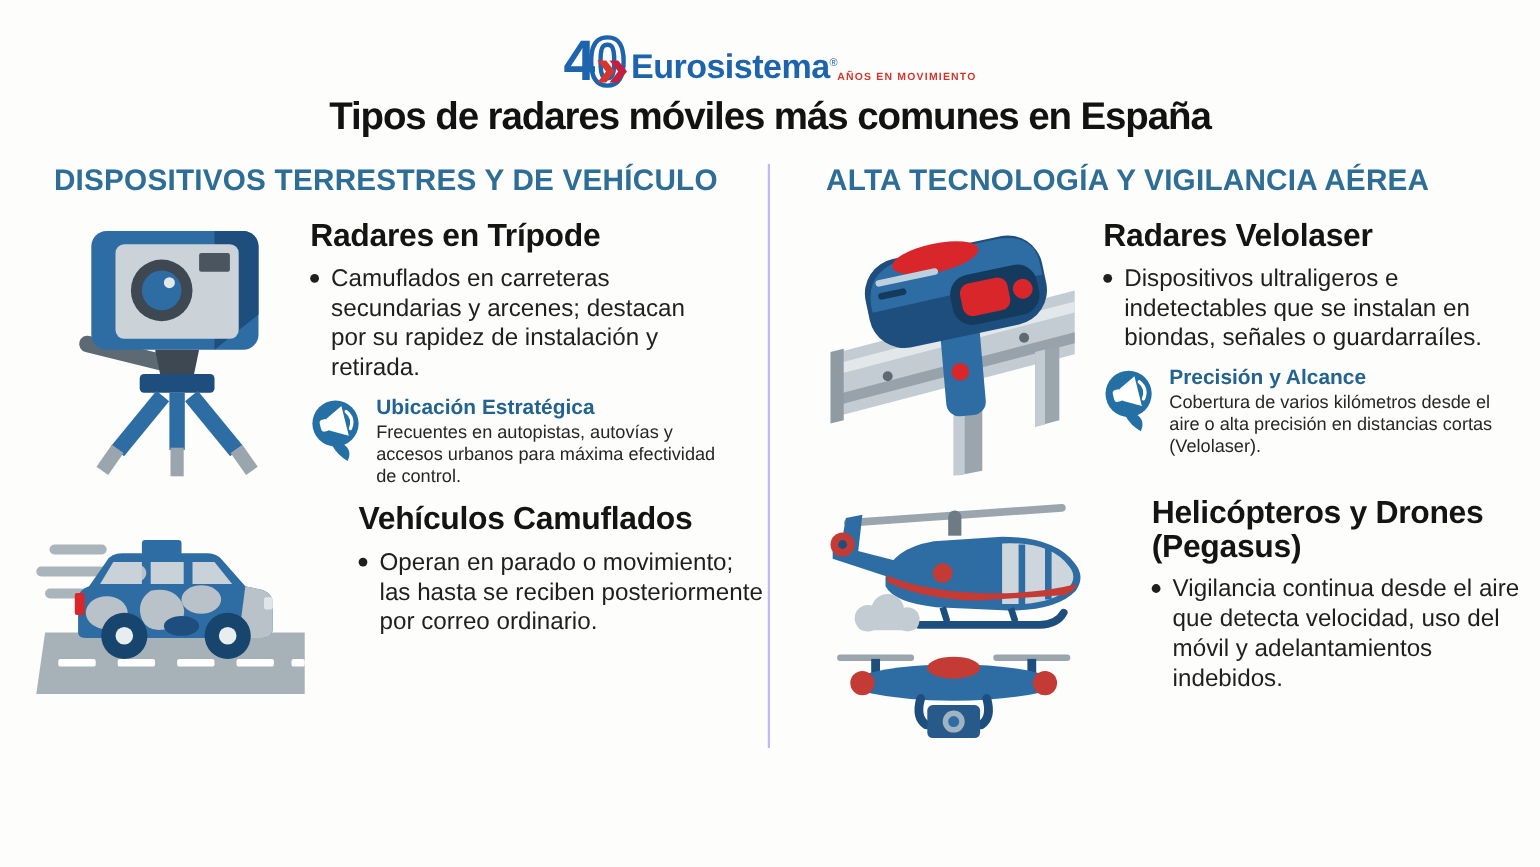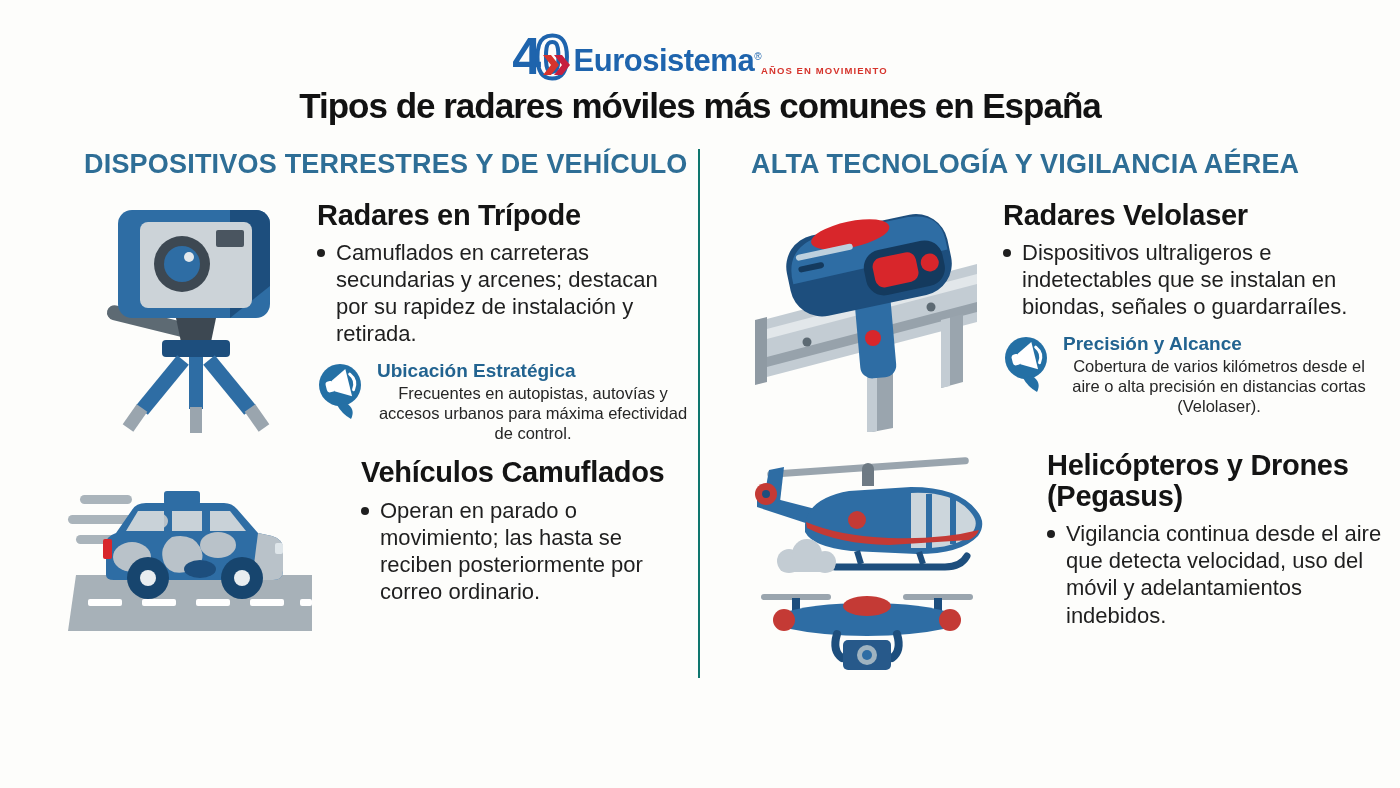--- a/index.html
+++ b/index.html
@@ -26,39 +26,39 @@
   .brand { font-size:31px; font-weight:bold; color:#1e64ad; letter-spacing:-0.5px; line-height:1; }
   .brand sup { font-size:10px; font-weight:normal; vertical-align:super; }
   .tagline { font-size:9.5px; font-weight:bold; color:#d6342c; letter-spacing:1.1px; margin-top:1px; }
 
   h1.title { font-size:35px; font-weight:bold; color:#121212; letter-spacing:-1px; margin-top:8px; line-height:1.05; }
   .subtitle { font-size:24px; color:#1d1d1d; line-height:1.28; max-width:1170px; margin:9px auto 0; }
 
   
   .columns { display:flex; margin-top:24px; min-height:512px; }
   .column { width:700px; }
-  .column.left  { border-right:2px solid #0f766e; padding-left:84px; }
+  .column.left  { border-right:2px solid #c4b5fd; padding-left:49px; }
   .column.right { padding-left:51px; }
   .col-header { font-size:27px; font-weight:bold; color:#2e6e96; letter-spacing:0.2px; margin-bottom:20px; }
 
   .sec { display:flex; align-items:flex-start; }
   .sec + .sec { margin-top:14px;gap:44px; }
   .icon-cell { flex:none; }
   .column.left  .icon-cell { width:233px; }
   .column.right .icon-cell { width:252px; }
   .text-cell { width:372px; }
 
   .sec-title { font-size:29px; font-weight:bold; color:#141414; letter-spacing:-0.3px; line-height:1.08; margin-bottom:8px; }
   .bullet { display:flex; gap:11px; font-size:22px; line-height:1.23; color:#1f1f1f; }
   .bullet .dot { flex:none; width:8px; height:8px; border-radius:50%; background:#1f1f1f; margin-top:10px; }
 
   .callout { display:flex; gap:12px; margin-top:13px; }
   .callout-icon { flex:none; margin-top:2px; }
   .callout-title { font-size:19px; font-weight:bold; color:#226390; line-height:1.15; }
-  .callout-text { font-size:16.5px; color:#262626; line-height:1.2; margin-top:2px;text-align:center; }
+  .callout-text { font-size:16.5px; color:#262626; line-height:1.2; margin-top:2px; }
 
   .car-shift  { margin-left:-24px; margin-top:16px; }
   .heli-shift { margin-left:-12px; margin-top:-6px; }
   .velo-shift { margin-left:-6px; }
   .tripod-shift { margin-left:6px; margin-top:2px; }
 </style>
 </head>
 <body>
 
 <div class="page">

